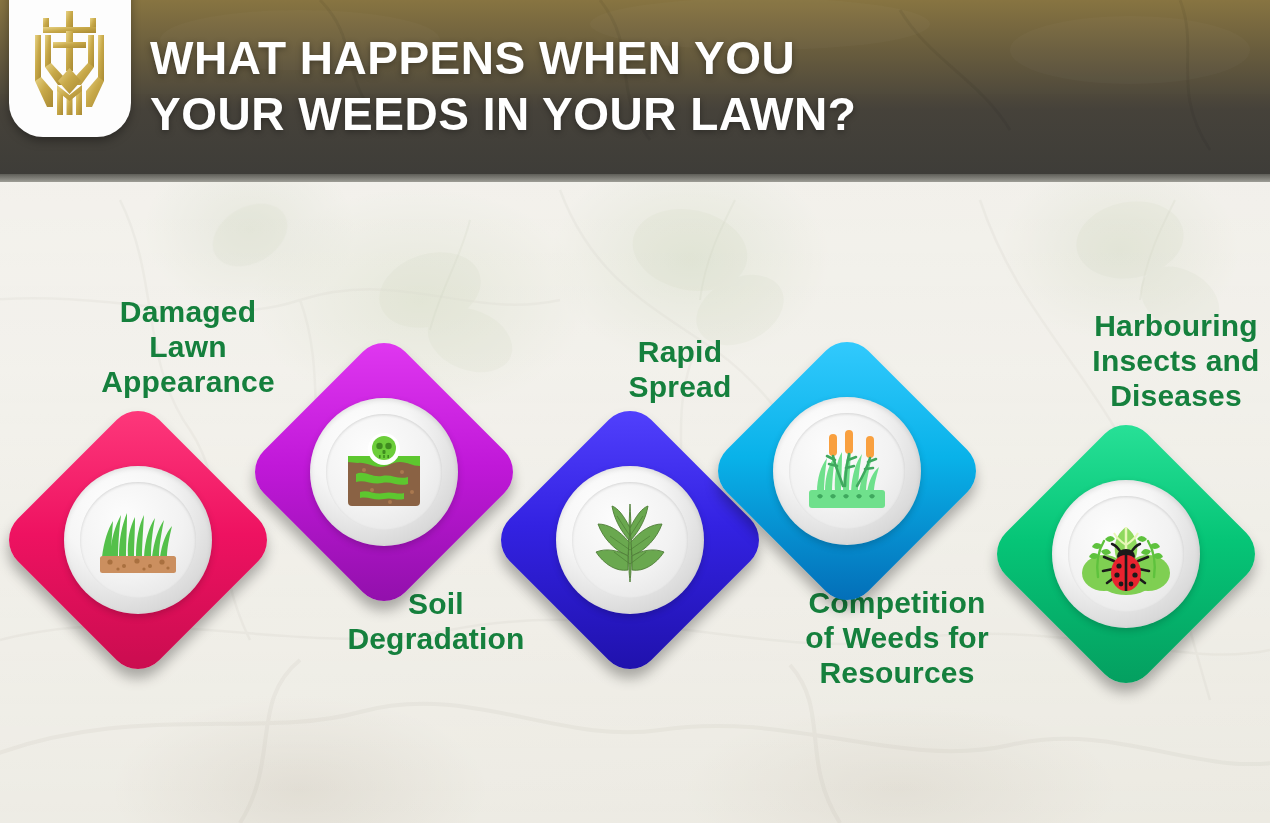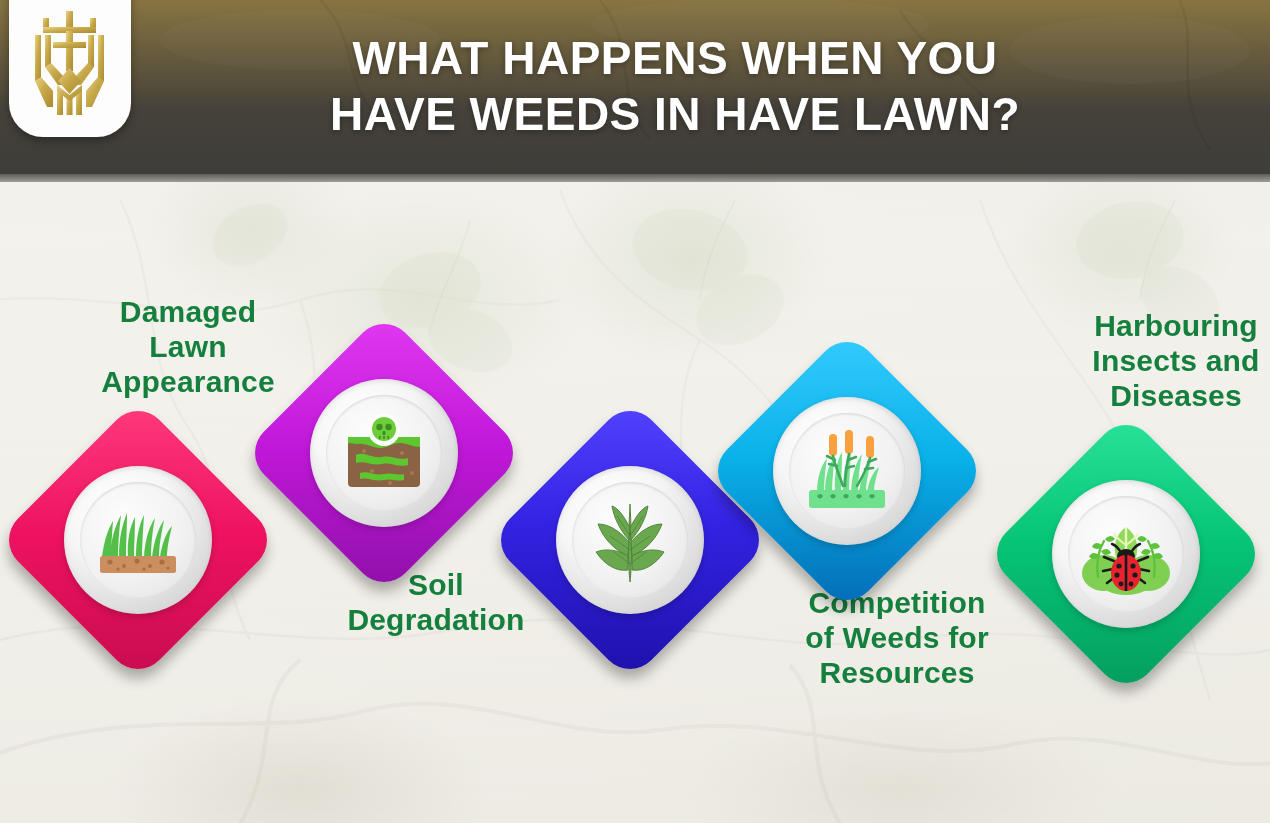--- a/index.html
+++ b/index.html
@@ -36,21 +36,21 @@
     overflow:hidden;
   }
   #header::after{
     content:"";position:absolute;left:0;right:0;bottom:0;height:8px;
     background:linear-gradient(180deg, rgba(120,120,112,.55), rgba(190,190,182,.75));
   }
   #header-noise{ position:absolute; inset:0; opacity:.30; }
 
   #title{
     position:absolute; left:150px; top:30px; width:1050px;
-    text-align:center; color:#fff;
+    text-align:left; color:#fff;
     font-size:46px; font-weight:bold; line-height:1.22;
     letter-spacing:.5px;
     text-shadow:0 2px 6px rgba(0,0,0,.35);
   }
   #title .l2{ display:block; }
 
   
   #logo-badge{
     position:absolute; left:9px; top:-26px; width:122px; height:163px;
     background:#fdfdfd;
@@ -86,21 +86,21 @@
 
   .label{
     position:absolute; text-align:center;
     color:#15803d; font-size:30px; font-weight:bold;
     line-height:1.16; letter-spacing:.2px; white-space:pre-line;
   }
 
   
   #card-0{ left:38px;  top:440px; }
   #card-0 .label{ left:-10px; top:-145px; width:320px; }
-  #card-1{ left:284px; top:353px; }
+  #card-1{ left:284px; top:372px; }
   #card-1 .label{ left:-18px; top:215px; width:340px; }
   #card-2{ left:530px; top:440px; }
   #card-2 .label{ left:-10px; top:-105px; width:320px; }
   #card-3{ left:747px; top:371px; }
   #card-3 .label{ left:-30px; top:215px; width:360px; }
   #card-4{ left:1026px; top:454px; }
   #card-4 .label{ left:-10px; top:-145px; width:320px; }
 </style>
 </head>
 <body>
@@ -150,21 +150,21 @@
     <g stroke="#000" stroke-width="3" fill="none" opacity="0.18">
       <path d="M320,0 C360,40 340,80 380,120"></path>
       <path d="M600,0 C640,50 610,90 650,140"></path>
       <path d="M900,10 C930,60 980,80 1010,130"></path>
       <path d="M1180,0 C1200,50 1170,90 1210,150"></path>
     </g>
   </svg>
 
   <div id="title">
     <span>WHAT HAPPENS WHEN YOU</span>
-    <span class="l2">HAVE WEEDS IN HAVE LAWN?</span>
+    <span class="l2">YOUR WEEDS IN YOUR LAWN?</span>
   </div>
 </div>
 
 <div id="logo-badge">
   <svg width="78" height="104" viewBox="0 0 78 104">
     <defs>
       <linearGradient id="gold" x1="0" y1="0" x2="1" y2="1">
         <stop offset="0%" stop-color="#e8d385"></stop>
         <stop offset="45%" stop-color="#c8a949"></stop>
         <stop offset="100%" stop-color="#a98a33"></stop>
@@ -270,20 +270,22 @@
             <rect x="41.2" y="23" width="1.6" height="3"></rect>
             <rect x="45.4" y="23" width="1.6" height="3"></rect>
           </g>
         </svg>
       </div>
     </div>
   </div>
 </div>
 
 <div class="card" id="card-2">
+  <div class="label">Rapid
+Spread</div>
   <div class="diamond" style="background:linear-gradient(135deg,#5443FF 0%,#3322E2 45%,#1E10A8 100%);">
     <div class="inner-ring">
       <div class="icon-well">
         <svg width="92" height="92" viewBox="0 0 92 92">
           <g fill="#6aa84f" stroke="#4f7d38" stroke-width="0.9">
             <path d="M46,88 C44,70 44,50 46,10 C48,50 48,70 46,88 Z"></path>
             <path d="M46,34 C40,22 34,14 28,12 C30,24 36,36 45,46 Z"></path>
             <path d="M46,34 C52,22 58,14 64,12 C62,24 56,36 47,46 Z"></path>
             <path d="M45,48 C35,36 24,30 14,30 C19,44 30,56 44,62 Z"></path>
             <path d="M47,48 C57,36 68,30 78,30 C73,44 62,56 48,62 Z"></path>

